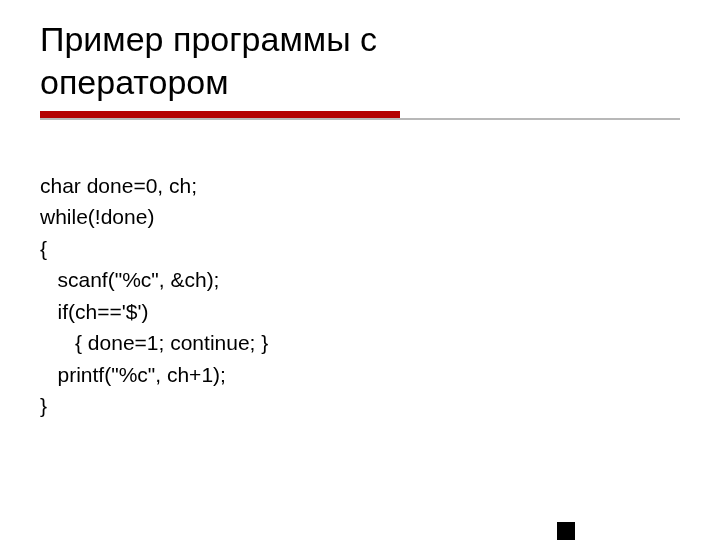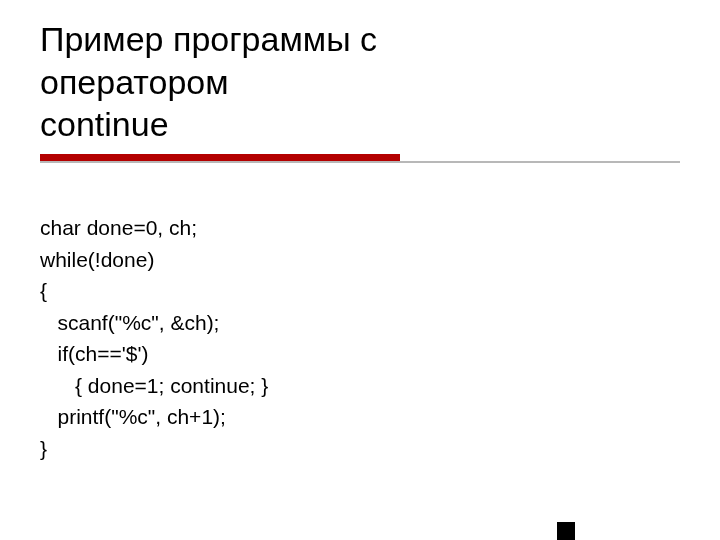--- a/index.html
+++ b/index.html
@@ -53,21 +53,20 @@
     background: #000;
   }
 </style>
 </head>
 <body>
 
 <div class="slide">
 
   <h1 class="title">
     <span>Пример программы с оператором</span><br>
-    <span>continue</span>
   </h1>
 
   <div class="rule-wrap">
     <div class="rule-red"></div>
     <div class="rule-grey"></div>
   </div>
 
   <div class="code">
 <span>char done=0, ch;</span>
 <span>while(!done)</span>

